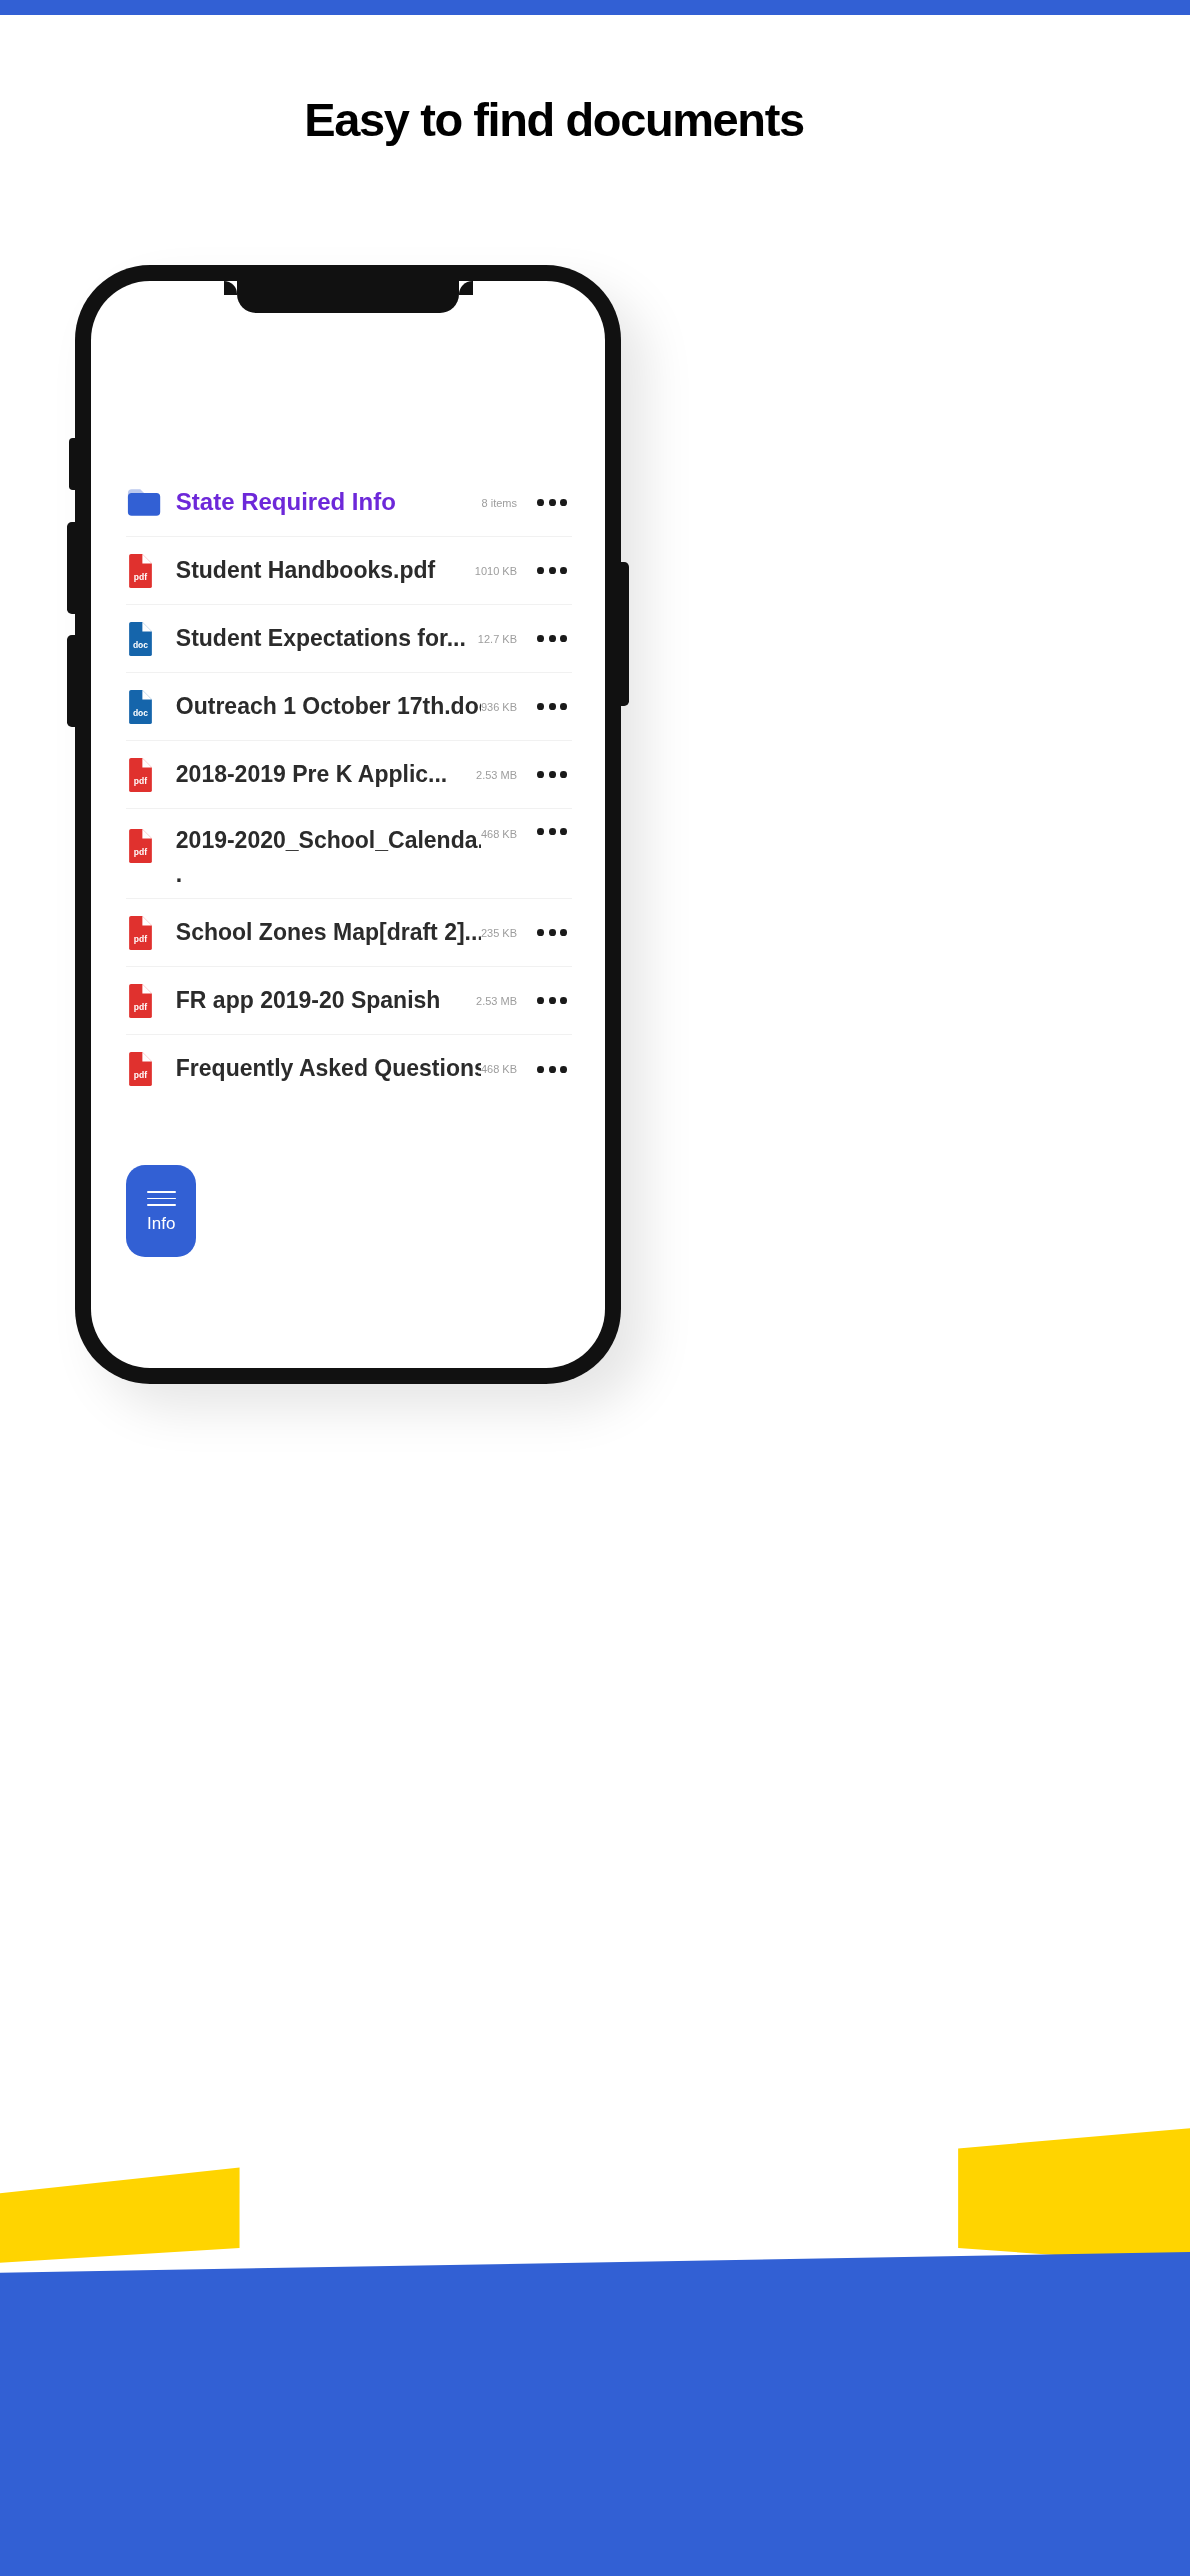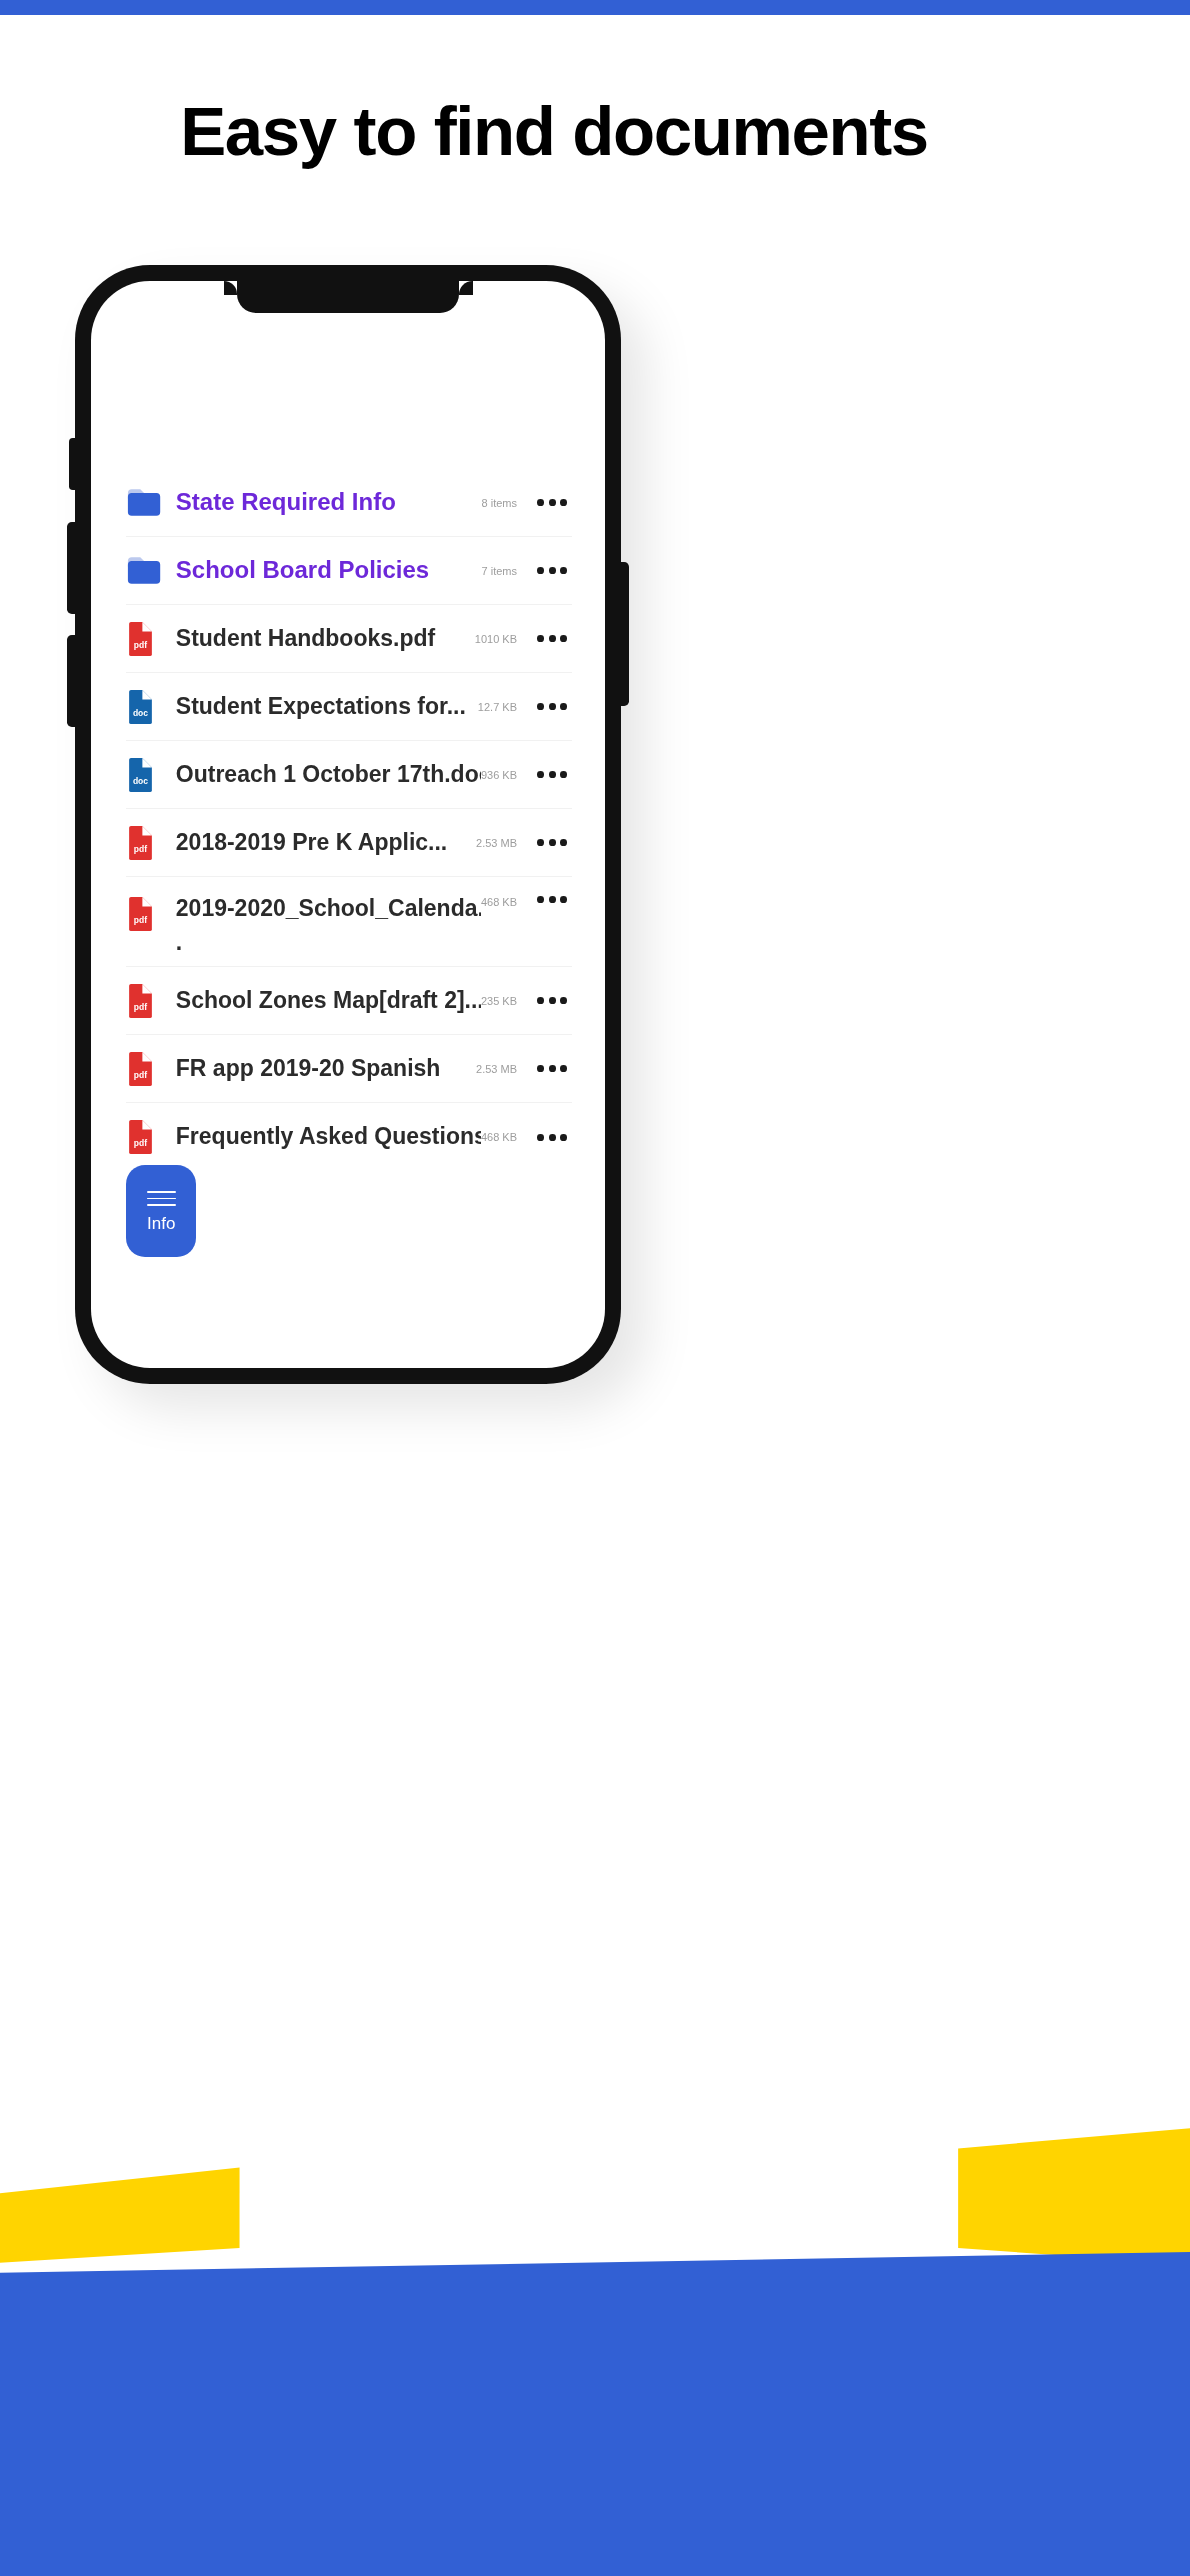--- a/index.html
+++ b/index.html
@@ -24,21 +24,21 @@
     background: #3260d4;
   }
 
   
   .headline {
     position: absolute;
     top: 92px;
     left: 0;
     width: 1108px;
     text-align: center;
-    font-size: 69px;
+    font-size: 47px;
     font-weight: 700;
     letter-spacing: -1.4px;
     color: #000000;
     font-family: "Liberation Sans", sans-serif;
     white-space: nowrap;
   }
 
   
   .bg-decor {
     position: absolute;
@@ -279,35 +279,20 @@
             </div>
             <div class="row-name">State Required Info</div>
             <div class="row-meta">8 items</div>
             <div class="row-more">
                 <i></i>
                 <i></i>
                 <i></i>
               </div>
           </div>
 
-          <div class="row folder">
-            <div class="row-icon">
-              <svg class="ico" width="38" height="33" viewBox="0 0 40 34">
-                <path d="M2 7 a4 4 0 0 1 4-4 h9 l4 4 h3 v6 H2 Z" fill="#bcc9ee"></path>
-                <rect x="2" y="7" width="34" height="24" rx="4" fill="#3260d4"></rect>
-              </svg>
-            </div>
-            <div class="row-name">School Board Policies</div>
-            <div class="row-meta">7 items</div>
-            <div class="row-more">
-                <i></i>
-                <i></i>
-                <i></i>
-              </div>
-          </div>
 
           <div class="row">
             <div class="row-icon">
               <svg class="ico" width="29" height="36" viewBox="0 0 30 38">
                 <path d="M3 3 a2 2 0 0 1 2-2 h12 l10 10 v24 a2 2 0 0 1 -2 2 H5 a2 2 0 0 1 -2 -2 Z" fill="#e0312e"></path>
                 <path d="M17 1 l10 10 h-10 Z" fill="#ffffff"></path>
                 <text x="15" y="29" font-family="Liberation Sans, sans-serif" font-size="9" font-weight="700" fill="#ffffff" text-anchor="middle">pdf</text>
               </svg>
             </div>
             <div class="row-name">Student Handbooks.pdf</div>

